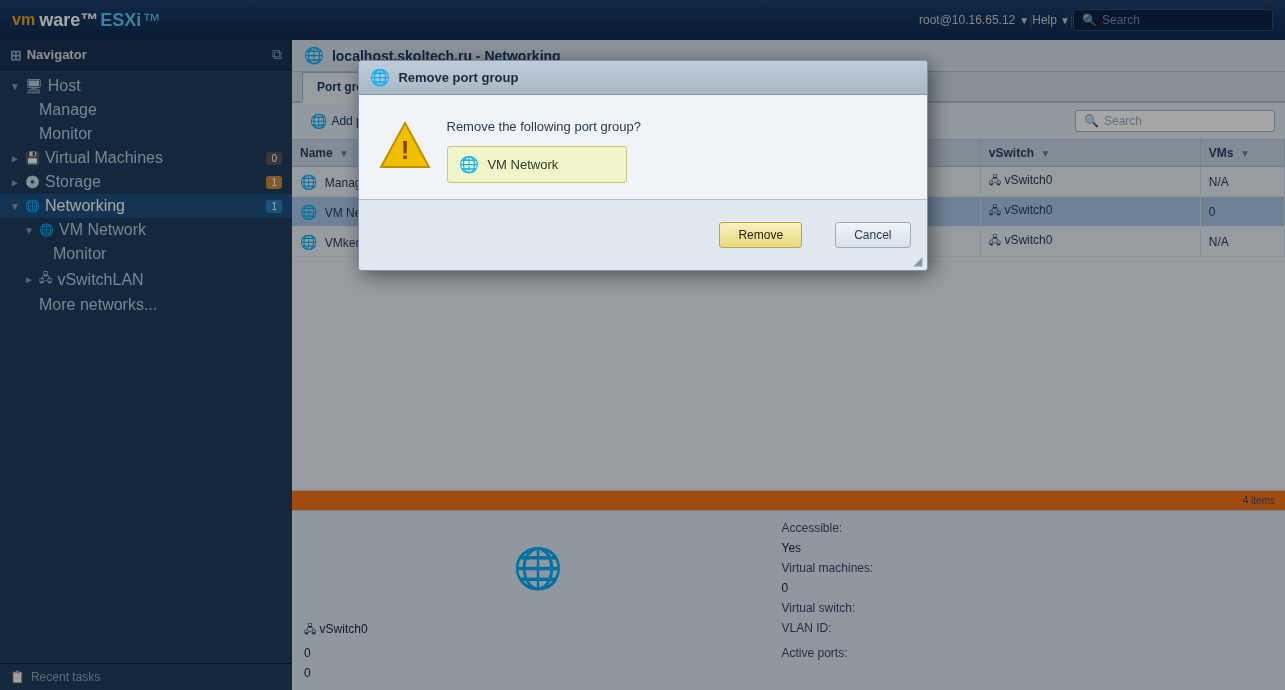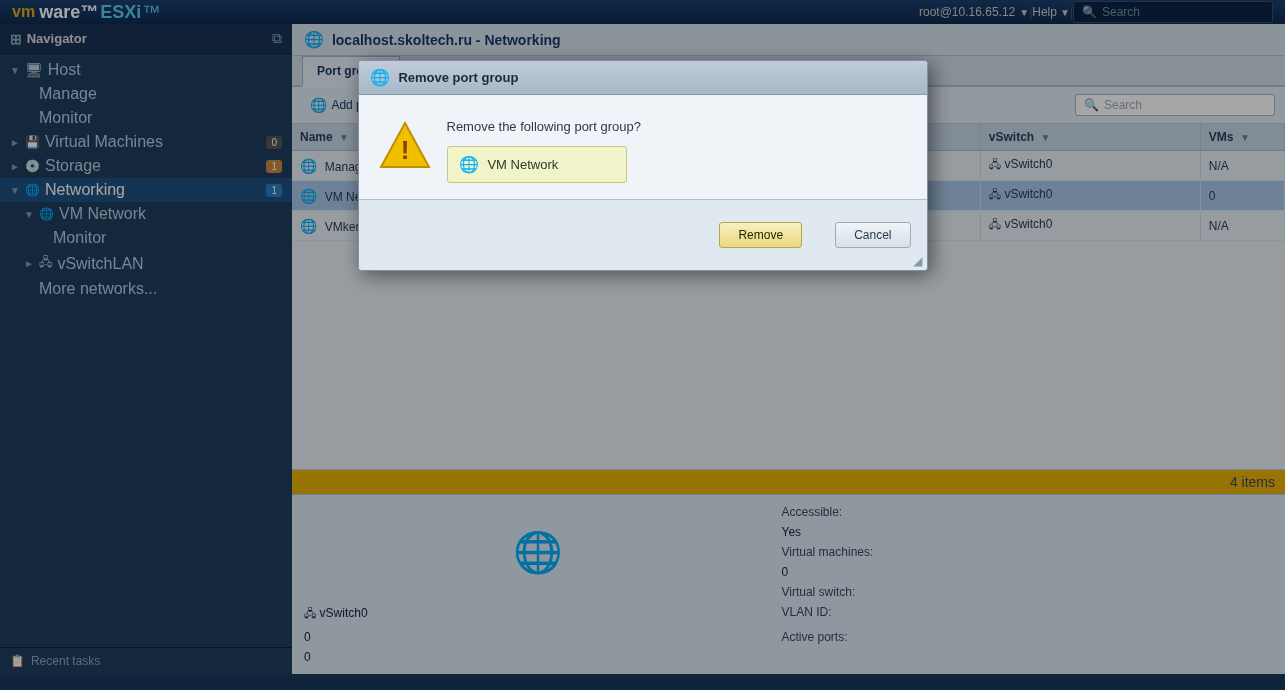--- a/index.html
+++ b/index.html
@@ -1,21 +1,21 @@
 <!DOCTYPE html>
 <html><head>
   <meta charset="utf-8">
   <style>
     * { box-sizing: border-box; margin: 0; padding: 0; }
     body { font-family: Arial, sans-serif; font-size: 12px; background: #1a3a5c; width: 1285px; height: 690px; overflow: hidden; }
 
     
     .topbar {
       background: linear-gradient(to bottom, #1c3f6e, #0d2b4e);
-      height: 24px;
+      height: 40px;
       display: flex;
       align-items: center;
       padding: 0 12px;
       color: #fff;
     }
     .vmware-logo {
       color: #e6a817;
       font-weight: bold;
       font-size: 16px;
       margin-right: 4px;
@@ -239,23 +239,23 @@
       gap: 2px 8px;
       font-size: 12px;
     }
     .detail-icon { font-size: 40px; text-align: center; grid-row: span 5; align-self: center; padding: 0 10px; }
     .detail-label { color: #446; font-weight: normal; padding: 2px 0; }
     .detail-value { color: #224; padding: 2px 0; }
 
     .items-count {
       text-align: right;
       padding: 4px 10px;
-      font-size: 14px;
+      font-size: 10px;
       color: #446;
-      background: #eab308;
+      background: #f97316;
       border-top: 1px solid #c0d0e0;
     }
 
     
     .modal-overlay {
       position: fixed;
       top: 0; left: 0;
       width: 1285px; height: 690px;
       background: rgba(0,0,0,0.35);
       z-index: 100;

